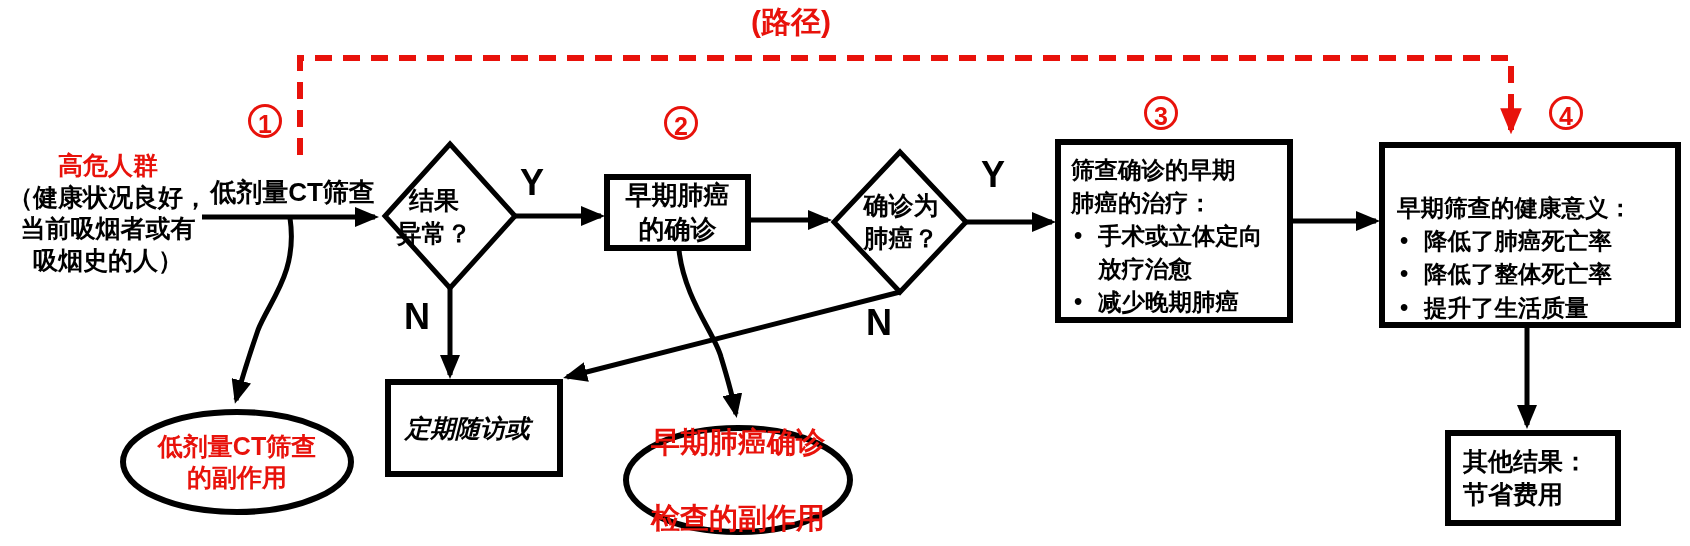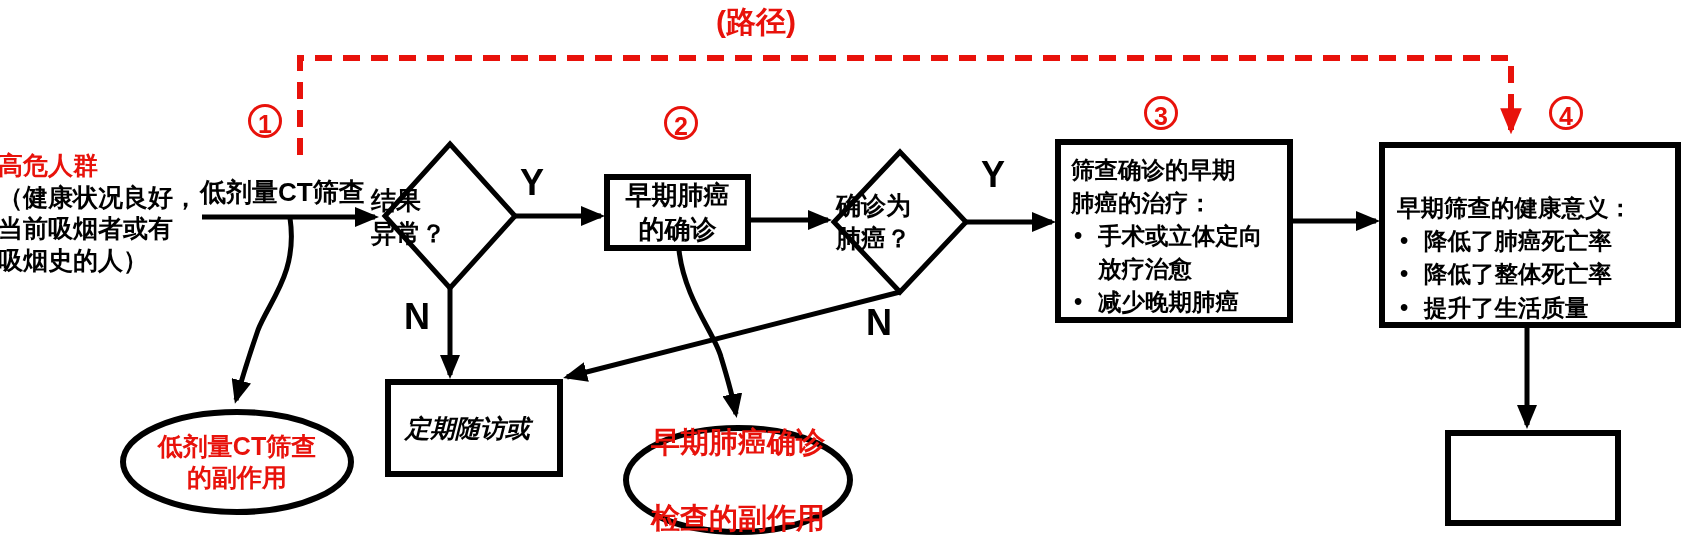--- a/index.html
+++ b/index.html
@@ -3,21 +3,21 @@
 <meta charset="utf-8">
 <style>
   html,body{margin:0;padding:0;background:#fff;}
   #canvas{
     position:relative;width:1690px;height:546px;background:#ffffff;overflow:hidden;
     font-family:"Liberation Sans","DejaVu Sans",sans-serif;
     color:#000;
   }
   #flow-svg{position:absolute;left:0;top:0;}
   .t{position:absolute;font-weight:bold;white-space:nowrap;}
-  .center{}
+  .center{text-align:center;}
   .red{color:#e8120b;}
   
   .fig-title{left:716px;top:2px;width:150px;font-size:30px;}
   
   .stepnum{
     position:absolute;width:34px;height:34px;border:3px solid #e8120b;border-radius:50%;
     color:#e8120b;font-size:25px;font-weight:bold;line-height:34px;text-align:center;
     box-sizing:border-box;background:#fff0;
   }
   
@@ -130,20 +130,24 @@
       <li>降低了肺癌死亡率</li>
       <li>降低了整体死亡率</li>
       <li>提升了生活质量</li>
     </ul>
   </div>
 
   <div class="boxtext followup t">
     <span class="line">定期随访或</span>
   </div>
 
+  <div class="boxtext other t">
+    <span class="line">其他结果：</span>
+    <span class="line">节省费用</span>
+  </div>
 
   <div class="boxtext e1text t center red">
     <span class="line">低剂量CT筛查</span>
     <span class="line">的副作用</span>
   </div>
   <div class="boxtext e2text t center red">
     <span class="line">早期肺癌确诊</span>
     <span class="line">检查的副作用</span>
   </div>
 

